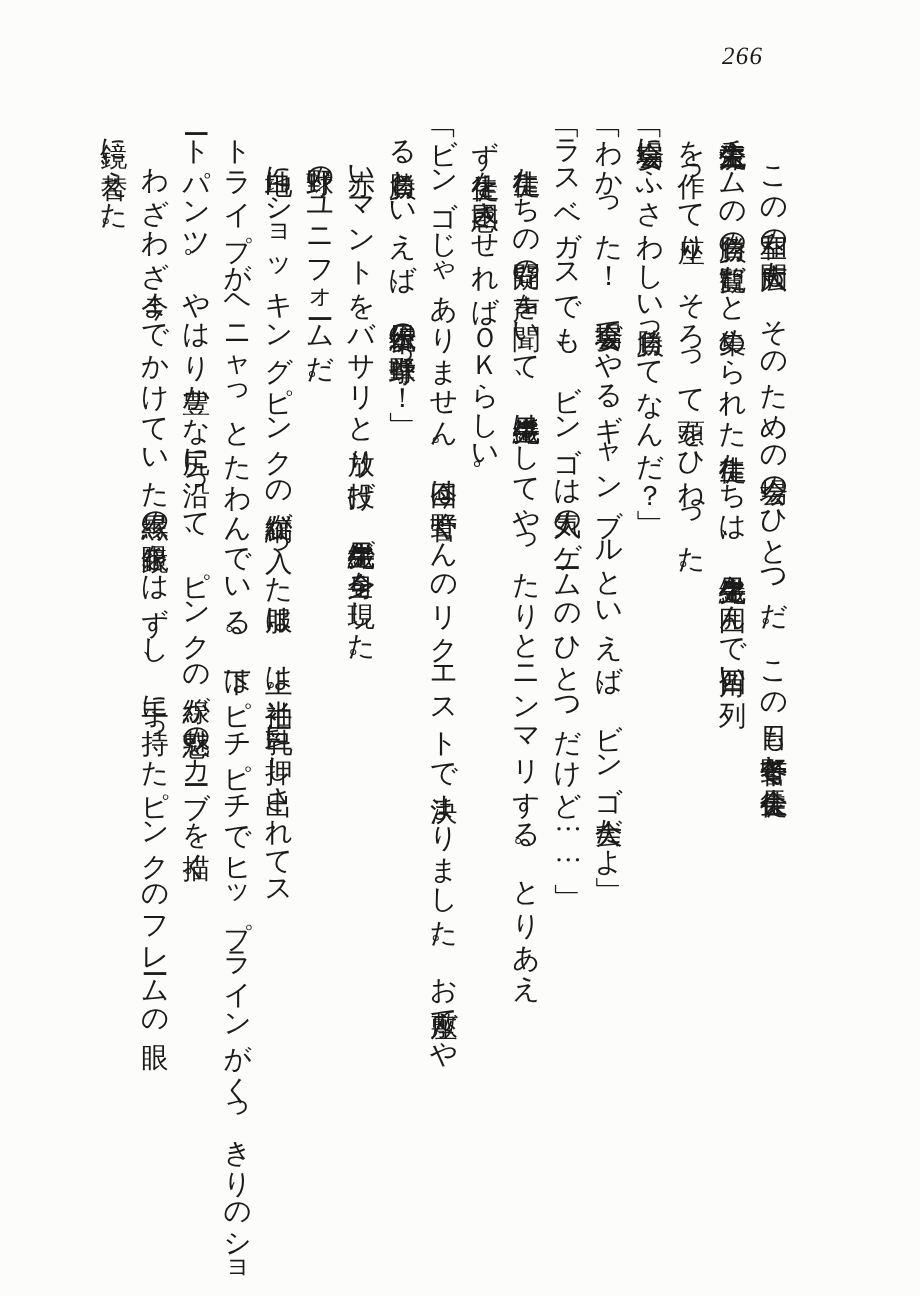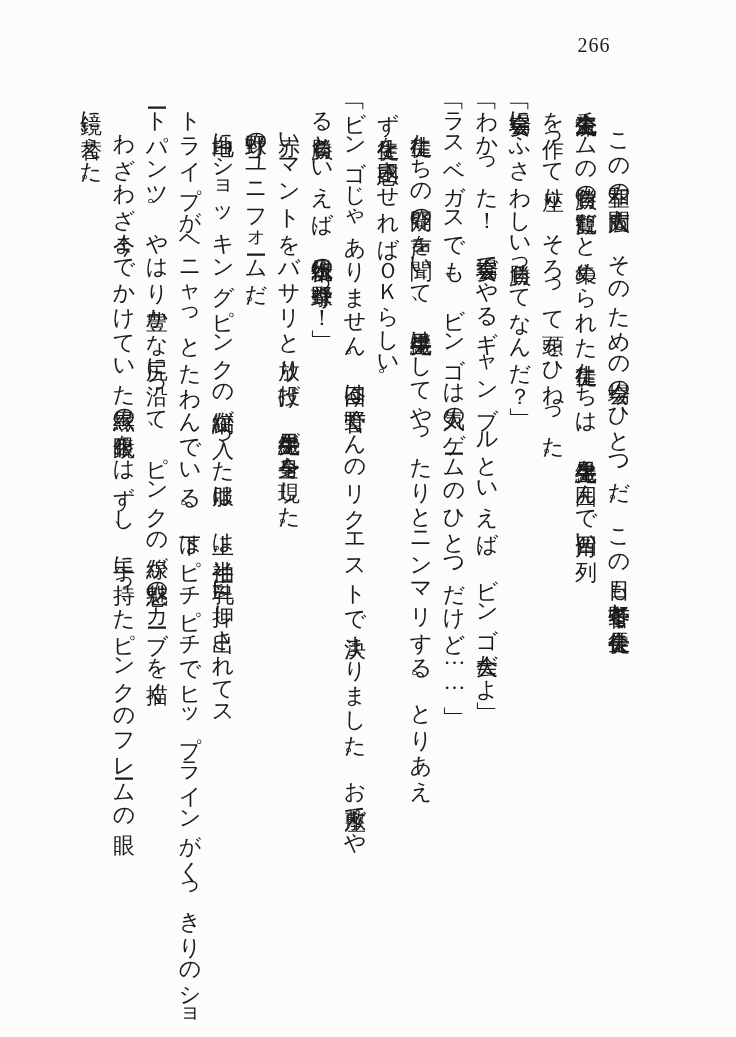--- a/index.html
+++ b/index.html
@@ -13,20 +13,21 @@
     background: #fcfcfa;
     overflow: hidden;
     font-family: "Liberation Serif", "DejaVu Serif", serif;
   }
   .page-number {
     position: absolute;
     top: 34px;
     left: 574px;
     width: 40px;
     font-size: 20px;
+    font-style: italic;
     letter-spacing: 1px;
     color: #1b1b1b;
     text-align: center;
   }
   .body-text {
     position: absolute;
     top: 96px;
     left: 74px;
     width: 562px;
     height: 860px;

